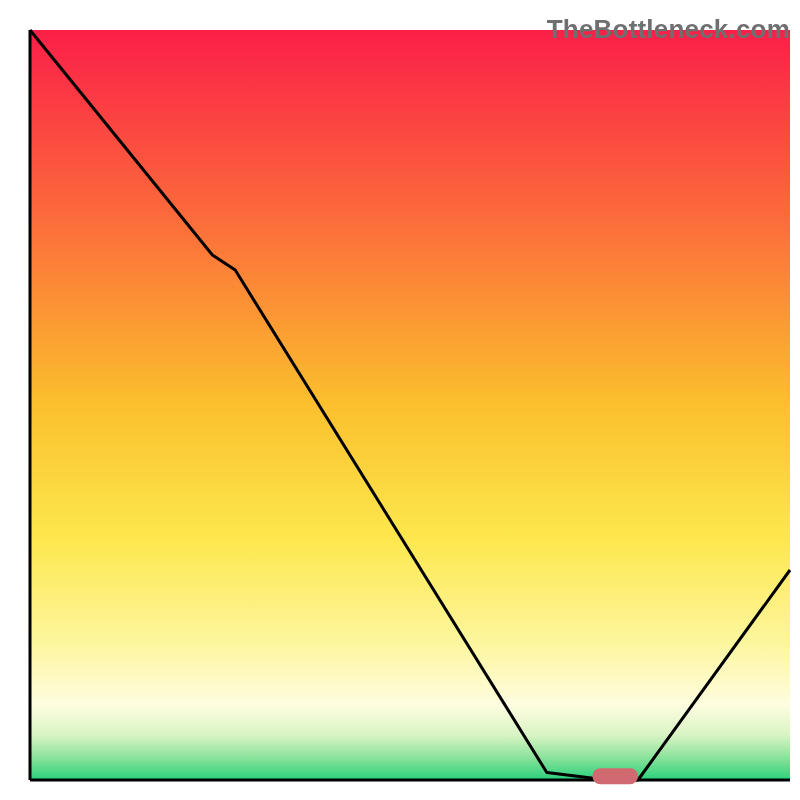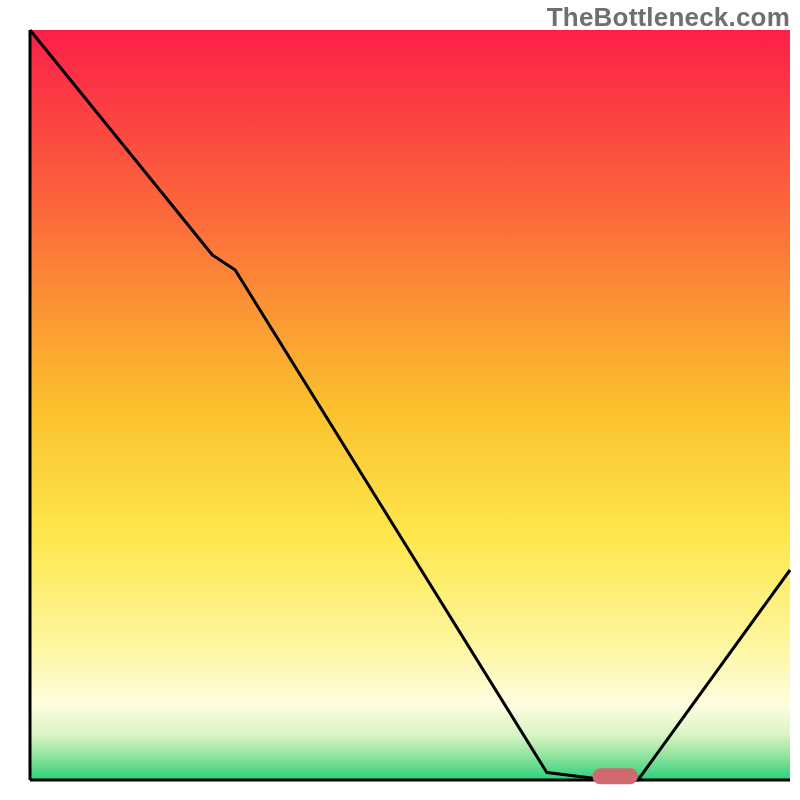--- a/index.html
+++ b/index.html
@@ -10,21 +10,21 @@
     background: #ffffff;
     font-family: Arial, Helvetica, sans-serif;
   }
   .container {
     position: relative;
     width: 800px;
     height: 800px;
   }
   .watermark {
     position: absolute;
-    top: 2px;
+    top: 14px;
     right: 10px;
     font-size: 26px;
     font-weight: 600;
     color: #6f6f6f;
     z-index: 10;
     letter-spacing: 0.2px;
   }
   svg {
     position: absolute;
     top: 0;

